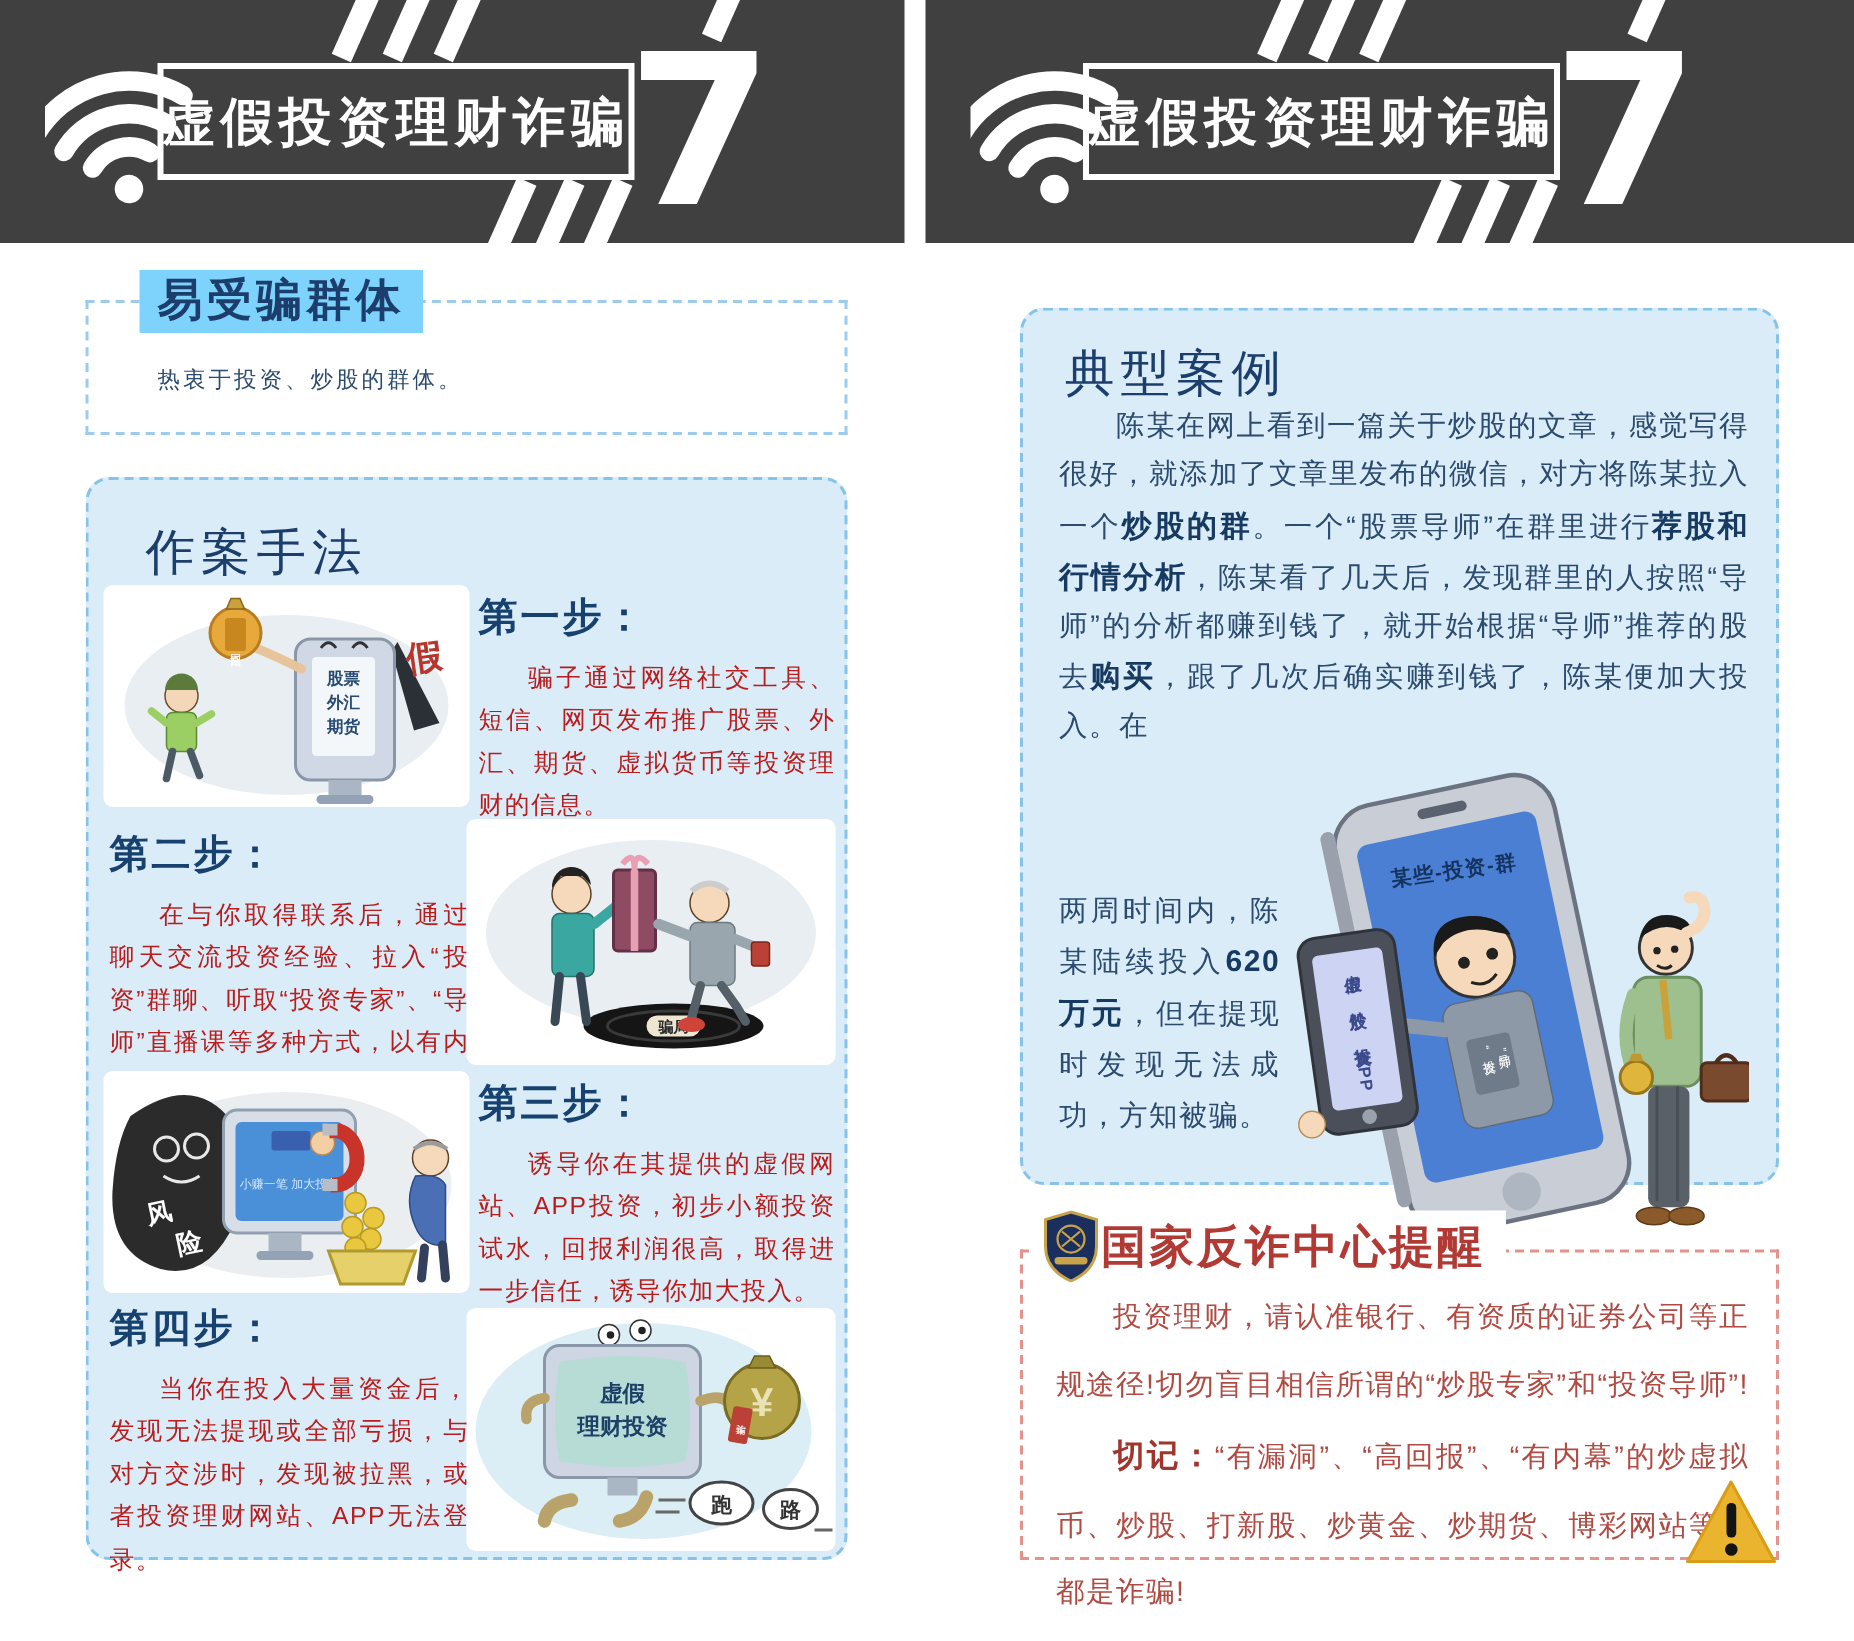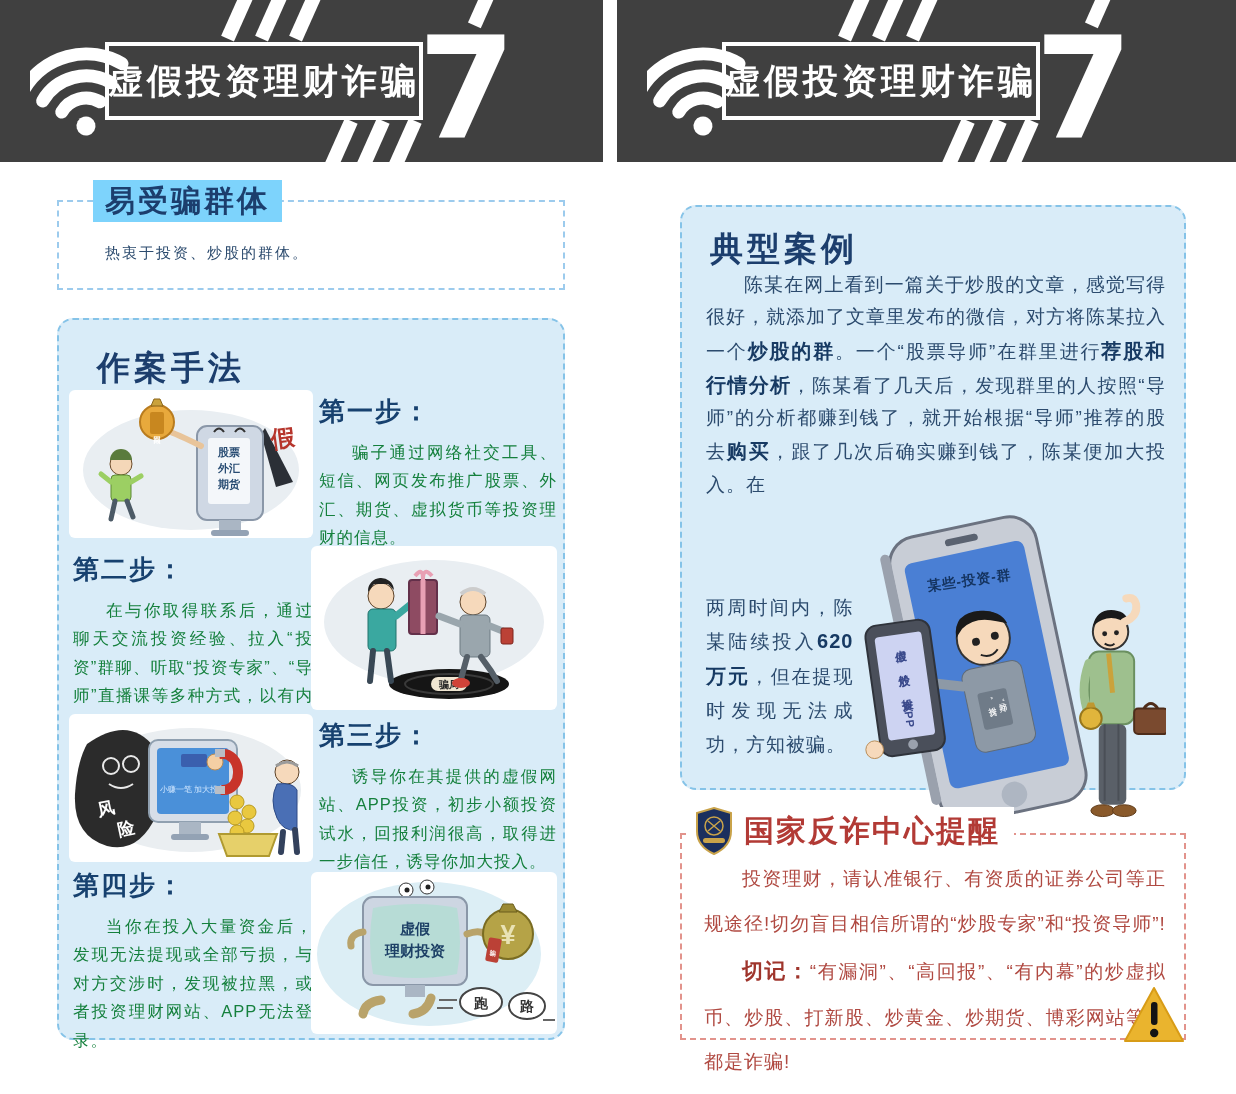--- a/index.html
+++ b/index.html
@@ -17,49 +17,49 @@
   .stripe{position:absolute;width:14px;background:#fff;transform:rotate(24deg)}
   .titlebox{position:absolute;left:105px;top:42px;width:318px;height:78px;border:4px solid #fff;
             display:flex;align-items:center;justify-content:center;z-index:3}
   .titlebox span{font-size:35px;font-weight:bold;color:#fff;letter-spacing:4px;white-space:nowrap}
   .bignum{position:absolute;left:418px;top:24px;font-size:140px;line-height:130px;font-weight:bold;
           color:#fff;font-family:"DejaVu Sans",sans-serif;z-index:2}
   .wifi{position:absolute;left:30px;top:40px;z-index:2}
 
   
   .panel{position:absolute;background:#d9ecf8;border:2px dashed #85c3e8;border-radius:16px}
-  .panel-title{position:absolute;font-size:33px;font-weight:bold;color:#1c3e6d;letter-spacing:4px;white-space:nowrap}
+  .panel-title{position:absolute;font-size:33px;font-weight:normal;color:#1c3e6d;letter-spacing:4px;white-space:nowrap}
   .card{position:absolute;background:#fff;border-radius:6px;overflow:hidden}
 
   
   .victim-box{position:absolute;left:57px;top:200px;width:508px;height:90px;border:2px dashed #9ccbed;background:#fff}
   .float-title{position:absolute;left:34px;top:-22px;background:#7dd3fc;padding:0 12px;font-size:30px;
                font-weight:bold;color:#1c3e6d;letter-spacing:3px;line-height:42px;white-space:nowrap}
   .victim-text{position:absolute;left:46px;top:42px;font-size:15px;color:#2c4b6e;letter-spacing:2px}
 
   
   .methods{left:57px;top:318px;width:508px;height:722px}
   .step-text{position:absolute}
   .step-h{font-size:26px;font-weight:bold;color:#17416f;letter-spacing:2px;margin-bottom:9px;white-space:nowrap}
-  .step-text p{font-size:16.5px;line-height:1.72;color:#15803d;text-indent:2em;text-align:justify;letter-spacing:1px}
+  .step-text p{font-size:16.5px;line-height:1.72;color:#b91c1c;text-indent:2em;text-align:justify;letter-spacing:1px}
 
   
   .case-box{left:63px;top:205px;width:506px;height:585px}
   .case-content{position:absolute;left:24px;top:62px;width:460px;font-size:19px;color:#2c4b6e;
                 line-height:1.7;letter-spacing:1px}
   .case-p1{text-indent:2em;text-align:justify}
   .case-row{display:flex;align-items:center}
   .case-col{width:150px;text-align:justify;line-height:1.75}
   .case-content .seg-bold{font-weight:800;font-size:20px;color:#173a63}
 
   
   .reminder-box{position:absolute;left:63px;top:833px;width:506px;height:207px;border:2px dashed #e2938c;background:#fff}
   .reminder-head{position:absolute;left:6px;top:-28px;display:flex;align-items:center;background:#fff;
                  padding:0 14px 0 6px;z-index:2}
-  .reminder-title{font-size:30px;font-weight:bold;color:#b23a35;letter-spacing:2px;margin-left:10px;white-space:nowrap}
+  .reminder-title{font-size:30px;font-weight:bold;color:#b23a35;letter-spacing:2px;margin-left:0;white-space:nowrap}
   .r-body{position:absolute;left:22px;top:22px;width:462px;font-size:19px;color:#b04a42;
           line-height:2.35;letter-spacing:1px}
   .r-body p{text-indent:2em;text-align:justify}
   .r-body .seg-bold{font-weight:800;font-size:21px;color:#9f352c}
   .warn-tri{position:absolute;left:505px;top:985px;z-index:3}
 </style>
 </head>
 <body>
 
 <div class="canvas">

